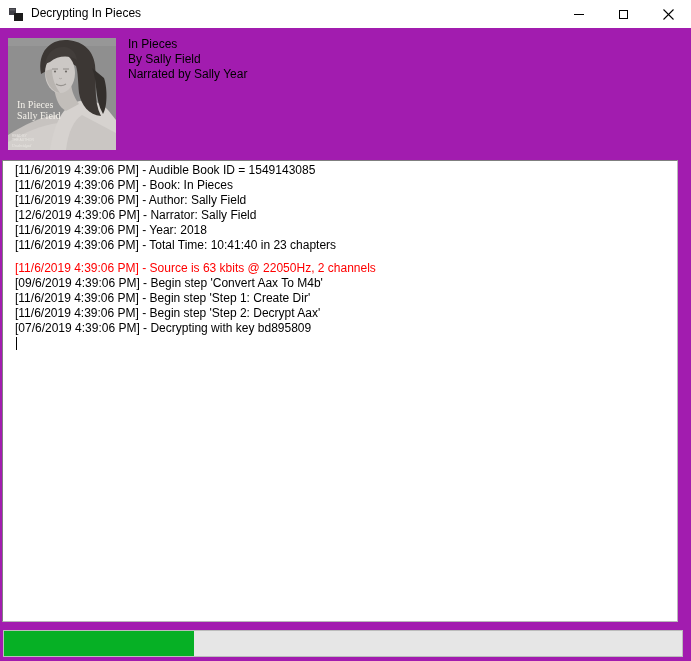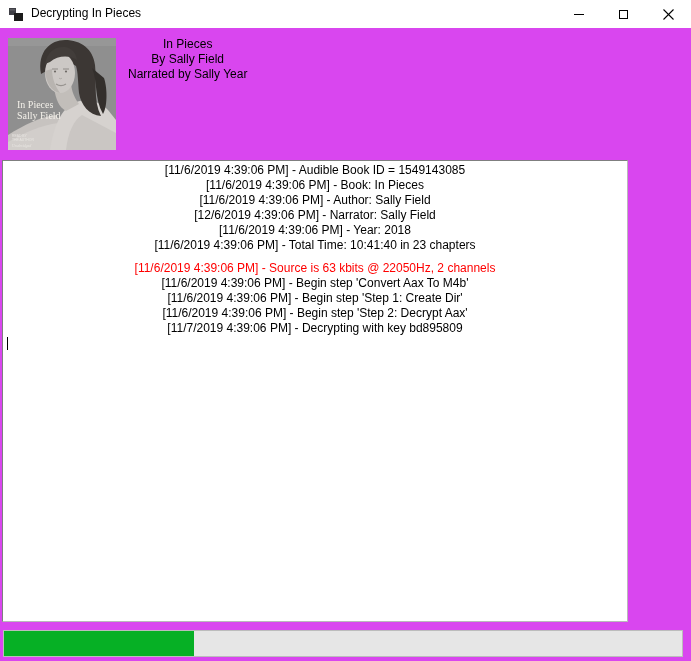--- a/index.html
+++ b/index.html
@@ -1,39 +1,39 @@
 <!DOCTYPE html>
 <html><head>
 <meta charset="utf-8">
 <style>
   html,body{margin:0;padding:0;background:#d4d4d4;}
   *{box-sizing:border-box;}
   .window{
-    position:relative;width:691px;height:661px;background:#d946ef;
-    font-family:"Liberation Sans",sans-serif;overflow:hidden;text-align:center;
+    position:relative;width:691px;height:661px;background:#a21caf;
+    font-family:"Liberation Sans",sans-serif;overflow:hidden;
   }
   
   .titlebar{position:absolute;top:0;left:0;width:691px;height:28px;background:#ffffff;}
   .app-icon{position:absolute;left:8px;top:6px;width:16px;height:16px;}
   .title-text{position:absolute;left:31px;top:0;height:28px;line-height:26px;font-size:12px;color:#000;white-space:nowrap;}
   .win-btn{position:absolute;top:0;width:45px;height:28px;display:flex;align-items:center;justify-content:center;background:transparent;border:none;padding:0;cursor:default;}
   .btn-min{right:90px;}
   .btn-max{right:45px;}
   .btn-close{right:0;}
   .glyph-min{width:10px;height:1px;background:#000;}
   .glyph-max{width:9px;height:9px;border:1px solid #000;background:transparent;}
   
   .cover{position:absolute;left:8px;top:38px;width:108px;height:112px;display:block;}
   .book-info{position:absolute;left:128px;top:37px;font-size:12px;line-height:15px;color:#000;}
   .book-info div{white-space:nowrap;}
   
   .logbox{
-    position:absolute;left:2px;top:160px;width:626px;height:462px;
+    position:absolute;left:2px;top:160px;width:676px;height:462px;
     background:#ffffff;border:1px solid;border-color:#7f7f7f #b9b9b9 #b9b9b9 #7f7f7f;
-    padding:2px 3px;overflow:hidden;font-size:12px;line-height:15px;color:#000;
+    padding:2px 12px;overflow:hidden;font-size:12px;line-height:15px;color:#000;
   }
   .log-line{white-space:pre;}
   .caret{width:1px;height:13px;background:#000;margin-left:1px;margin-top:1px;}
   
   .progressbar{
     position:absolute;left:3px;top:630px;width:680px;height:27px;
     background:#e6e6e6;border:1px solid #bcbcbc;
   }
   .progress-fill{height:100%;width:0;}
 </style>
@@ -106,24 +106,24 @@
   </div>
 
   <div class="logbox">
       <div class="log-line">[11/6/2019 4:39:06 PM] - Audible Book ID = 1549143085</div>
       <div class="log-line">[11/6/2019 4:39:06 PM] - Book: In Pieces</div>
       <div class="log-line">[11/6/2019 4:39:06 PM] - Author: Sally Field</div>
       <div class="log-line">[12/6/2019 4:39:06 PM] - Narrator: Sally Field</div>
       <div class="log-line">[11/6/2019 4:39:06 PM] - Year: 2018</div>
       <div class="log-line">[11/6/2019 4:39:06 PM] - Total Time: 10:41:40 in 23 chapters</div>
       <div class="log-line" style="color: rgb(255, 0, 0); margin-top: 8px;">[11/6/2019 4:39:06 PM] - Source is 63 kbits @ 22050Hz, 2 channels</div>
-      <div class="log-line">[11/6/2019 4:39:06 PM] - Begin step 'Convert Aax To M4b'</div>
+      <div class="log-line">[09/6/2019 4:39:06 PM] - Begin step 'Convert Aax To M4b'</div>
       <div class="log-line">[11/6/2019 4:39:06 PM] - Begin step 'Step 1: Create Dir'</div>
       <div class="log-line">[11/6/2019 4:39:06 PM] - Begin step 'Step 2: Decrypt Aax'</div>
-      <div class="log-line">[11/7/2019 4:39:06 PM] - Decrypting with key bd895809</div>
+      <div class="log-line">[07/6/2019 4:39:06 PM] - Decrypting with key bd895809</div>
       <div class="caret"></div>
     </div>
 
   <div class="progressbar">
     <div class="progress-fill" style="width: 28%; background: rgb(6, 176, 37);"></div>
   </div>
 
 </div>
 
 </body></html>

